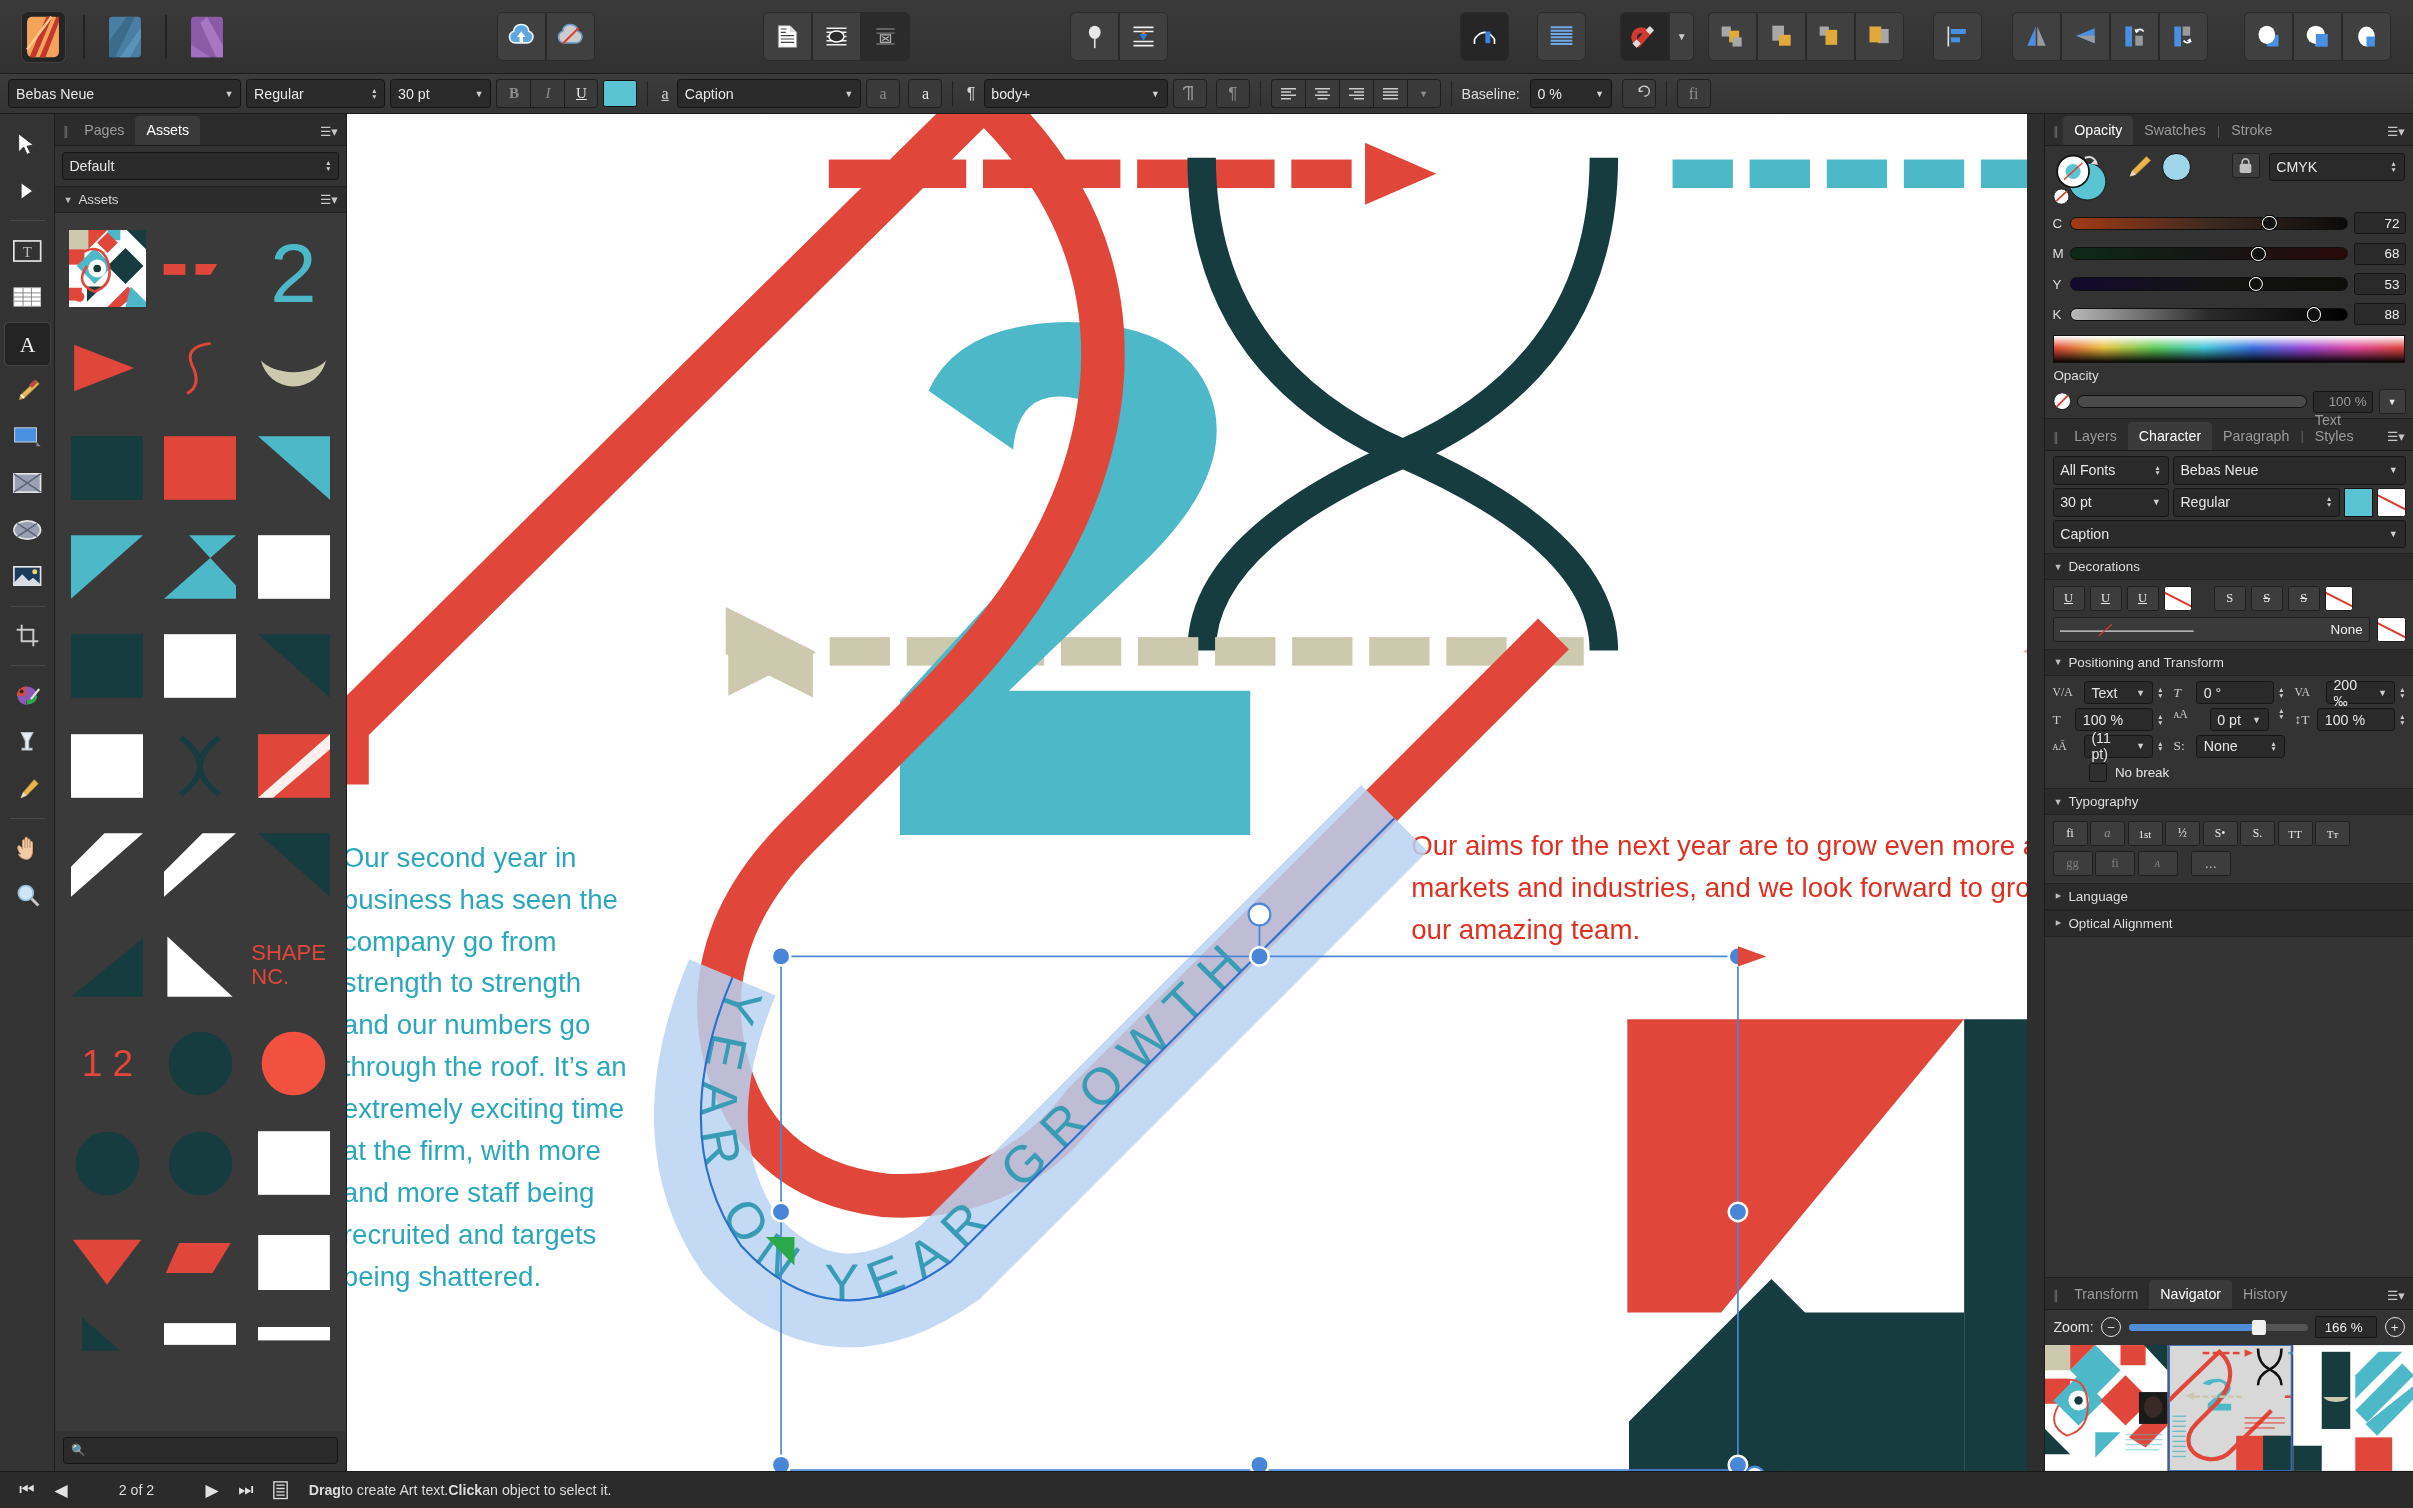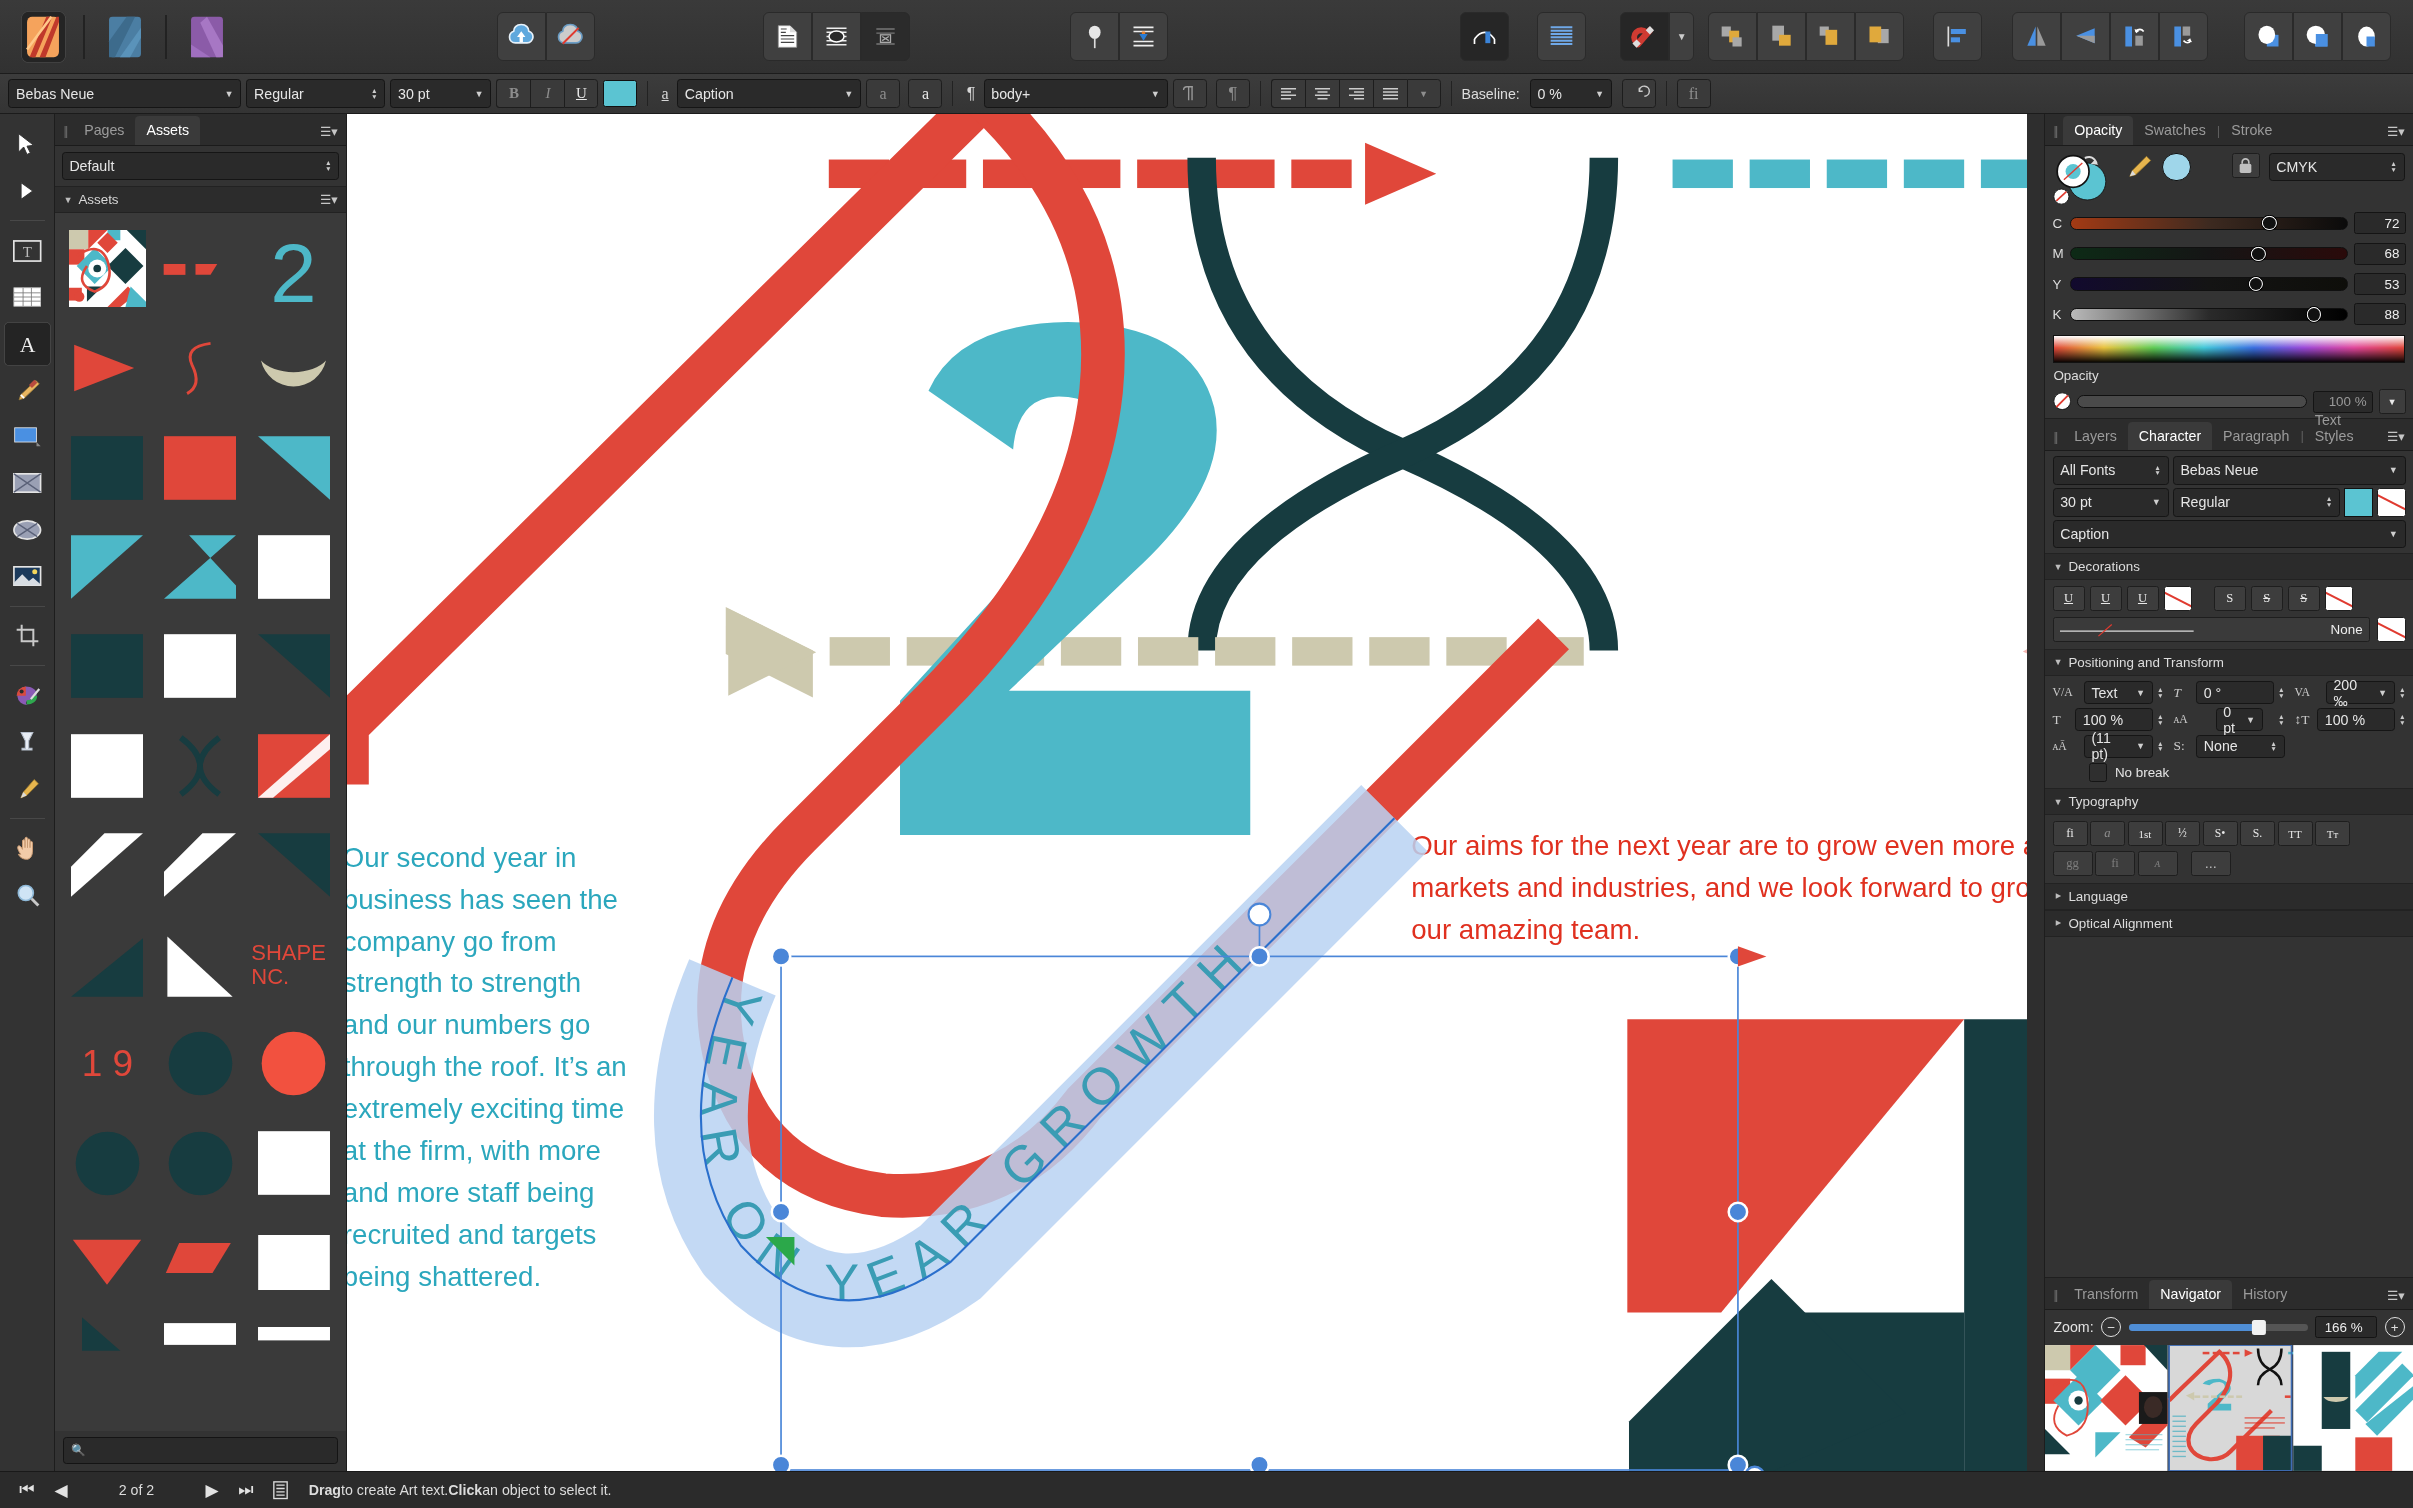--- a/index.html
+++ b/index.html
@@ -681,21 +681,21 @@
         <div class="acell">
             <svg width="72" height="64" viewBox="0 0 86 76">
               <path d="M4 4 L82 76 H4z" fill="#fff"></path>
             </svg>
           </div>
         <div class="acell">
           <div style="color:#e0473a;font-size:22px;line-height:1.06;font-family:'Liberation Sans',sans-serif">SHAPE NC.</div>
         </div>
 
         <div class="acell">
-          <div style="color:#e0473a;font-size:37px;line-height:0.92;font-family:'Liberation Sans',sans-serif">1 9</div>
+          <div style="color:#e0473a;font-size:37px;line-height:0.92;font-family:'Liberation Sans',sans-serif">1 2</div>
         </div>
         <div class="acell">
             <svg width="67" height="67" viewBox="0 0 80 80">
               <circle cx="40" cy="40" r="38" fill="#173c40"></circle>
             </svg>
           </div>
         <div class="acell">
             <svg width="67" height="67" viewBox="0 0 80 80">
               <circle cx="40" cy="40" r="38" fill="#f2513f"></circle>
             </svg>
@@ -1091,21 +1091,21 @@
             <span style="font-size:13.4px;color:#ccc;width:18.4px;font-family:'Liberation Serif',serif">T</span>
             <div class="field" style="flex:1;height:23.5px">
               <span>100 %</span>
             </div>
             <span class="stepper" style="padding:0">
                 <b>▲</b>
                 <b>▼</b>
               </span>
           </div>
 
-          <div style="display:flex;align-items:center;gap:15px">
+          <div style="display:flex;align-items:flex-start;gap:9px">
             <span style="font-size:11.7px;color:#ccc;width:27px;font-family:'Liberation Serif',serif">ᴀA</span>
             <div class="field" style="flex:1;height:23.5px">
               <span>0 pt</span>
               <span class="caret">▼</span>
             </div>
             <span class="stepper" style="padding:0">
                 <b>▲</b>
                 <b>▼</b>
               </span>
           </div>

